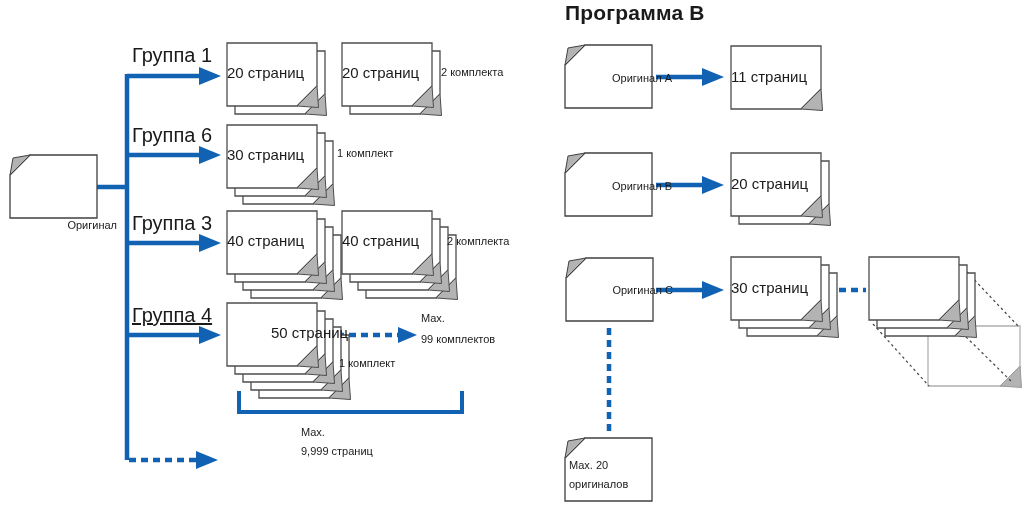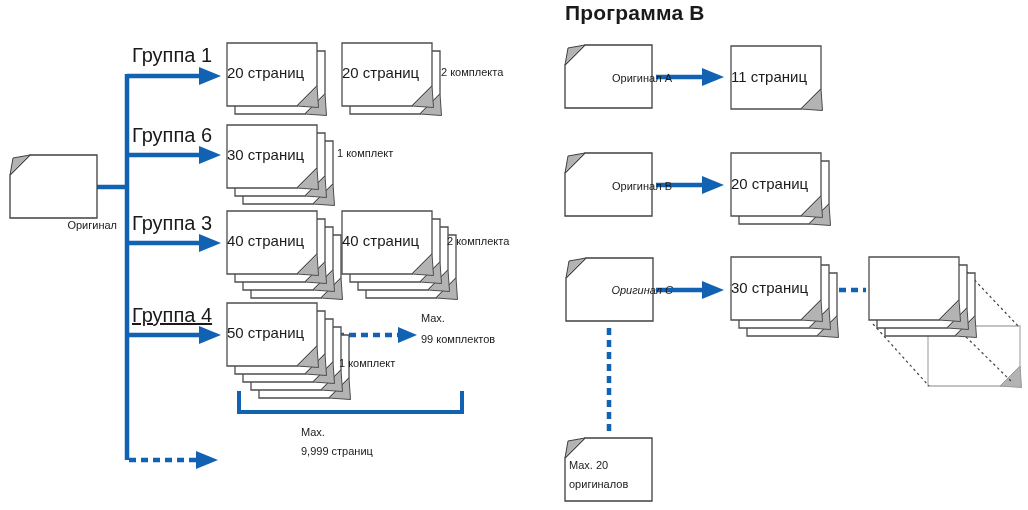--- a/index.html
+++ b/index.html
@@ -182,35 +182,35 @@
   <div class="lbl page-lbl" style="left:342px; top:64px;">20 страниц</div>
   <div class="lbl" style="left:441px; top:63px;">2 комплекта</div>
 
   <div class="lbl page-lbl" style="left:227px; top:146px;">30 страниц</div>
   <div class="lbl" style="left:337px; top:144px;">1 комплект</div>
 
   <div class="lbl page-lbl" style="left:227px; top:232px;">40 страниц</div>
   <div class="lbl page-lbl" style="left:342px; top:232px;">40 страниц</div>
   <div class="lbl" style="left:447px; top:232px;">2 комплекта</div>
 
-  <div class="lbl page-lbl" style="left:227px; top:324px;">50 страниц</div>
+  <div class="lbl page-lbl" style="left:227px; top:324px;padding-left:44px;">50 страниц</div>
   <div class="lbl" style="left:339px; top:354px;">1 комплект</div>
   <div class="lbl" style="left:421px; top:309px;">Max.</div>
   <div class="lbl" style="left:421px; top:330px;">99 комплектов</div>
 
   <div class="lbl" style="left:301px; top:423px;">Max.</div>
   <div class="lbl" style="left:301px; top:442px;">9,999 страниц</div>
 
   <div class="lbl title" style="left:565px; top:4px;">Программа B</div>
 
   <div class="lbl doc-lbl" style="left:565px; top:69px;">Оригинал A</div>
   <div class="lbl page-lbl" style="left:731px; top:68px;">11 страниц</div>
 
   <div class="lbl doc-lbl" style="left:565px; top:177px;">Оригинал B</div>
   <div class="lbl page-lbl" style="left:731px; top:175px;">20 страниц</div>
 
-  <div class="lbl doc-lbl" style="left:566px; top:281px;font-style:italic;">Оригинал C</div>
+  <div class="lbl doc-lbl" style="left:566px; top:281px;">Оригинал C</div>
   <div class="lbl page-lbl" style="left:731px; top:279px;">30 страниц</div>
 
   <div class="lbl two-line" style="left:569px; top:456px;">Max. 20</div>
   <div class="lbl two-line" style="left:569px; top:475px;">оригиналов</div>
 
 </div>
 
 </body></html>

